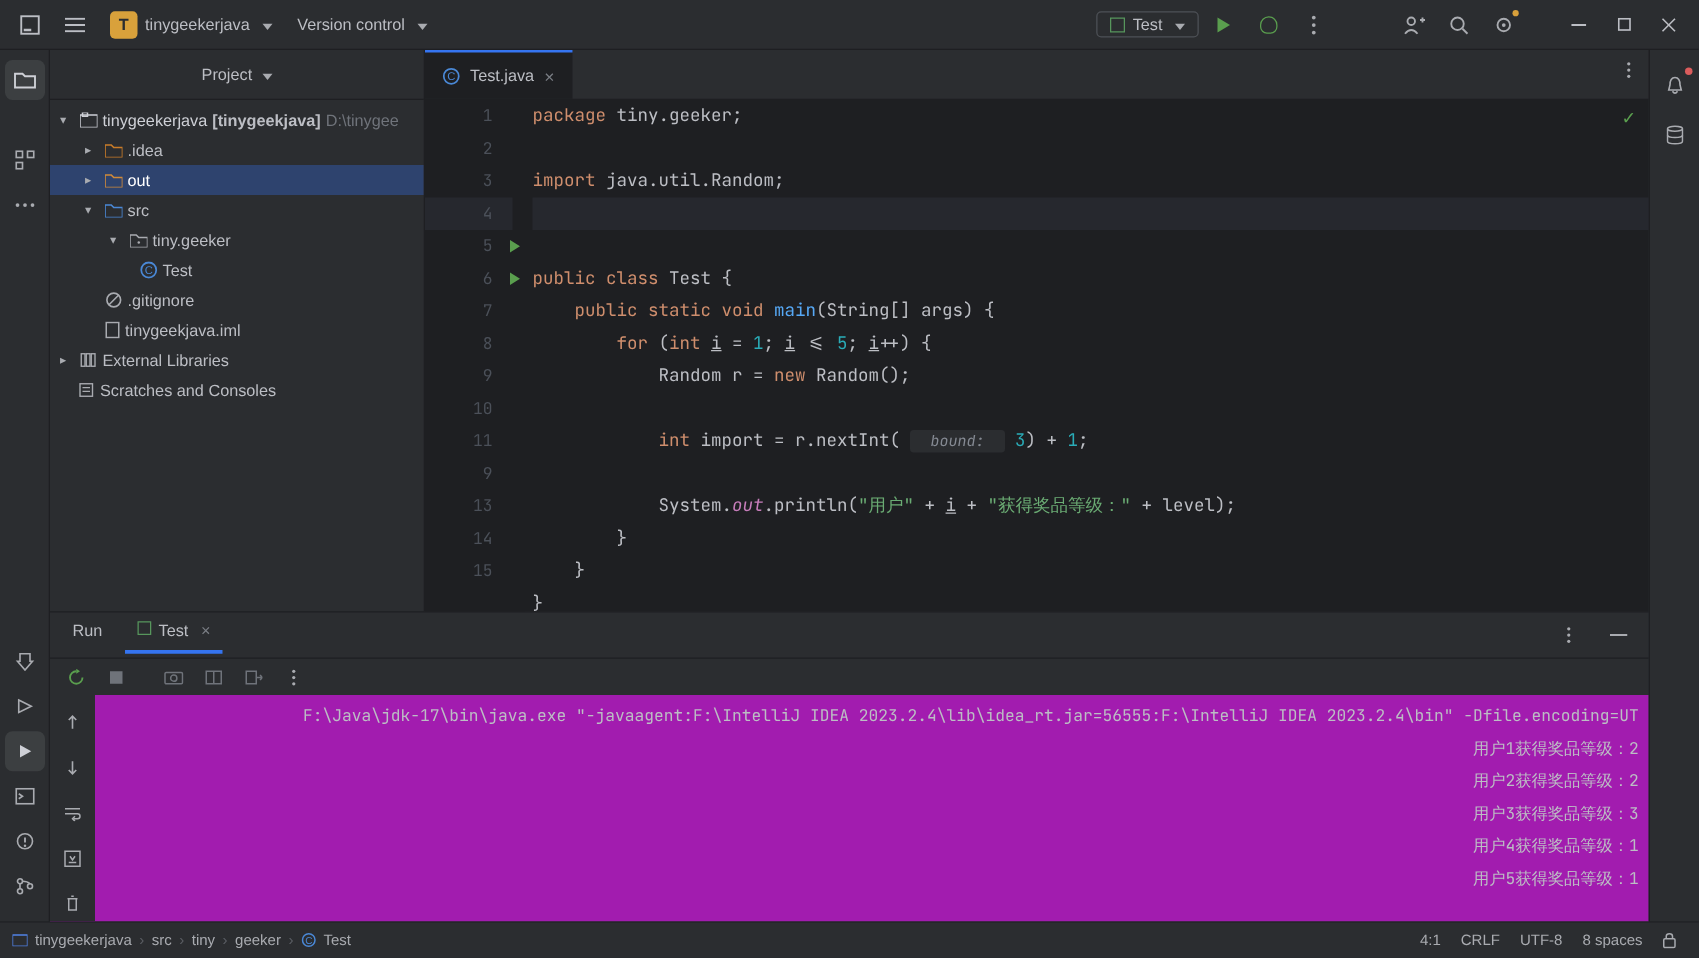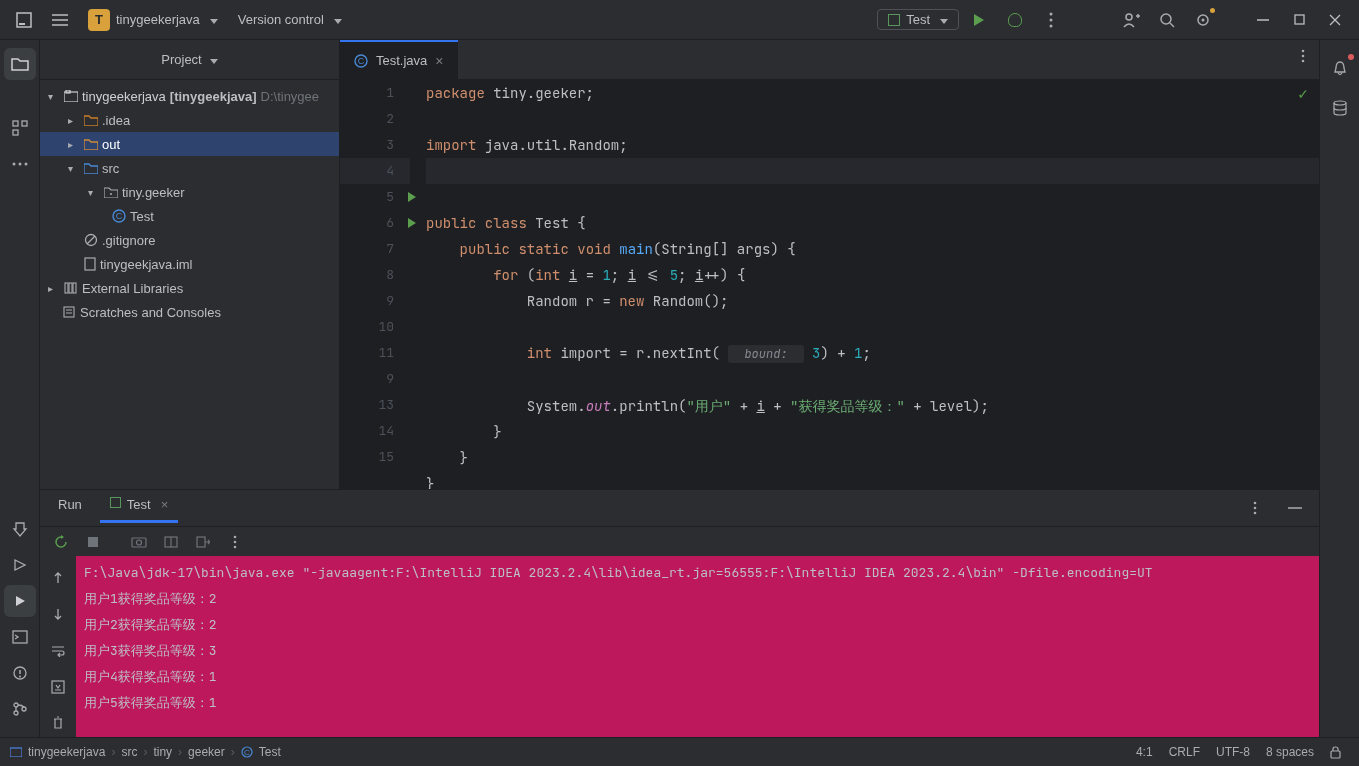--- a/index.html
+++ b/index.html
@@ -50,21 +50,21 @@
 .code .hl-line { background: #26282e; display: block; }
 .code .hint { background: #2b2d30; color: #858a93; font-style: italic; padding: 1px 16px; border-radius: 3px; font-size: 12px; }
 .check { position: absolute; top: 6px; right: 10px; color: #5a9e4e; font-size: 14px; }
 .lower { height: 248px; border-top: 1px solid #1e1f22; display: flex; flex-direction: column; background: #2b2d30; }
 .run-head { height: 36px; display: flex; align-items: center; padding: 0 8px; gap: 8px; }
 .run-tab { display: flex; align-items: flex-start; gap: 6px; padding: 4px 10px; height: 30px; }
 .run-tab.active { border-bottom: 3px solid #3574f0; }
 .run-toolbar { height: 30px; display: flex; align-items: center; padding: 0 8px; gap: 6px; border-top: 1px solid #1e1f22; }
 .run-toolbar .ico { width: 26px; height: 26px; display: flex; align-items: center; justify-content: center; color: #a9abb0; cursor: pointer; border-radius: 4px; }
 .stop-sq { width: 10px; height: 10px; background: #6f737a; }
-.console-wrap { flex: 1; display: flex; background: #be185d; overflow: hidden; }
+.console-wrap { flex: 1; display: flex; background: #a21caf; overflow: hidden; text-align: right; }
 .console-left { width: 36px; display: flex; flex-direction: column; align-items: center; padding-top: 8px; gap: 8px; color: #a9abb0; background: #2b2d30; }
 .console { flex: 1; font-family: "JetBrains Mono", Consolas, monospace; font-size: 13px; line-height: 26px; padding: 4px 8px; white-space: nowrap; overflow: hidden; color: #bcbec4; }
 .bottom-bar { height: 29px; background: #2b2d30; border-top: 1px solid #1e1f22; display: flex; align-items: center; padding: 0 10px; font-size: 12px; color: #a9abb0; }
 .crumb { display: flex; align-items: center; gap: 6px; }
 .crumb .sep { color: #5a5d63; }
 .bottom-bar .spacer { flex: 1; }
 .status-item { padding: 0 8px; }
 svg { display: block; }
 .notif-dot { position: relative; }
 .notif-dot::after { content: ""; position: absolute; top: 2px; right: 2px; width: 6px; height: 6px; background: #db5c5c; border-radius: 50%; }

